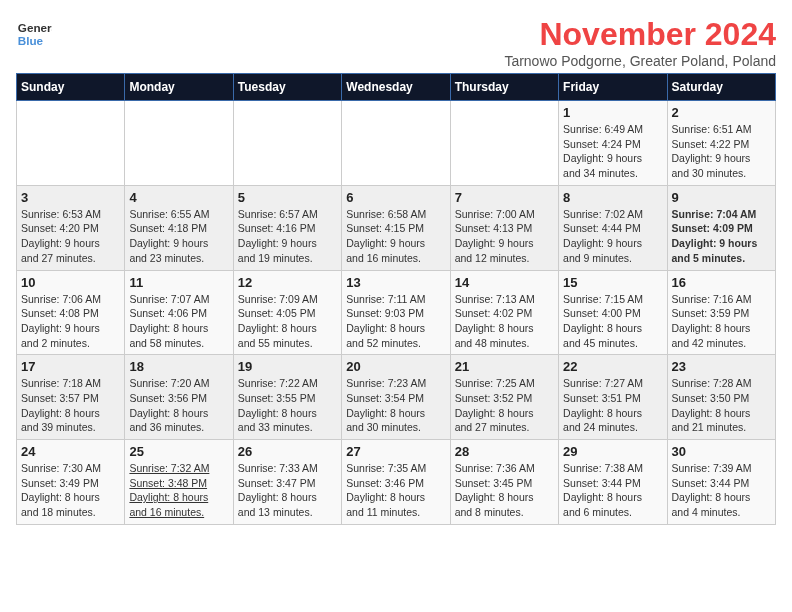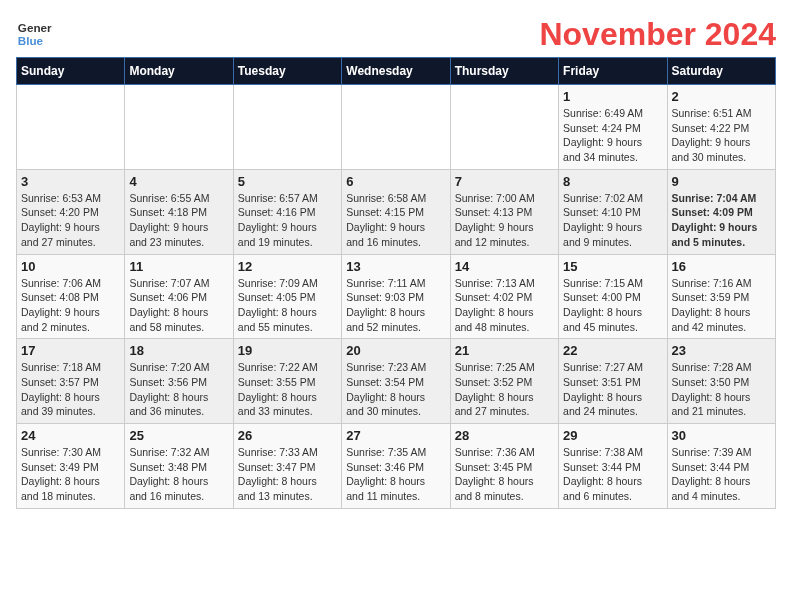--- a/index.html
+++ b/index.html
@@ -86,20 +86,21 @@
 <div class="header">
   <div class="logo">
     <svg class="logo-icon" viewBox="0 0 40 40">
       <text x="2" y="18" font-size="13" font-weight="bold" fill="#333" font-family="Arial">General</text>
       <text x="2" y="32" font-size="13" font-weight="bold" fill="#4a90d9" font-family="Arial">Blue</text>
       <polygon points="30,5 40,15 35,10" fill="#4a90d9"></polygon>
     </svg>
   </div>
   <div class="title-block">
     <div class="month-title">November 2024</div>
+    <div class="subtitle">Tarnowo Podgorne, Greater Poland, Poland</div>
   </div>
 </div>
 
 <table class="calendar">
   <thead>
     <tr id="header-row">
         <th>Sunday</th>
         <th>Monday</th>
         <th>Tuesday</th>
         <th>Wednesday</th>
@@ -162,21 +163,21 @@
         <td>
           <span class="day-number">7</span>
           <div class="day-info" style="white-space: pre-line;">Sunrise: 7:00 AM
 Sunset: 4:13 PM
 Daylight: 9 hours
 and 12 minutes.</div>
         </td>
         <td>
           <span class="day-number">8</span>
           <div class="day-info" style="white-space: pre-line;">Sunrise: 7:02 AM
-Sunset: 4:10 PM
+Sunset: 4:44 PM
 Daylight: 9 hours
 and 9 minutes.</div>
         </td>
         <td>
           <span class="day-number">9</span>
           <div class="day-info" style="white-space: pre-line; font-weight: bold;">Sunrise: 7:04 AM
 Sunset: 4:09 PM
 Daylight: 9 hours
 and 5 minutes.</div>
         </td>
@@ -286,21 +287,21 @@
       <tr>
         <td>
           <span class="day-number">24</span>
           <div class="day-info" style="white-space: pre-line;">Sunrise: 7:30 AM
 Sunset: 3:49 PM
 Daylight: 8 hours
 and 18 minutes.</div>
         </td>
         <td>
           <span class="day-number">25</span>
-          <div class="day-info" style="white-space: pre-line;">Sunrise: 7:32 AM
+          <div class="day-info" style="white-space: pre-line; text-decoration: underline;">Sunrise: 7:32 AM
 Sunset: 3:48 PM
 Daylight: 8 hours
 and 16 minutes.</div>
         </td>
         <td>
           <span class="day-number">26</span>
           <div class="day-info" style="white-space: pre-line;">Sunrise: 7:33 AM
 Sunset: 3:47 PM
 Daylight: 8 hours
 and 13 minutes.</div>

